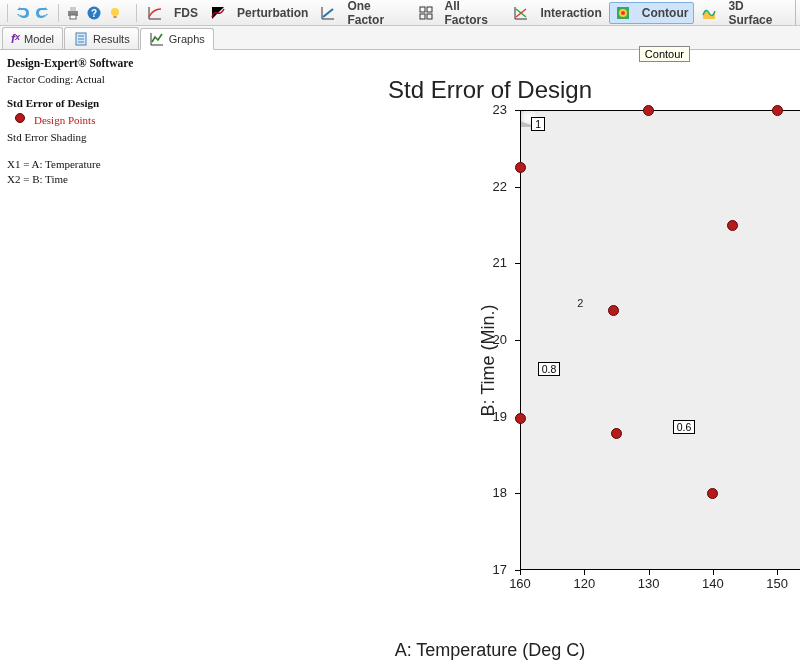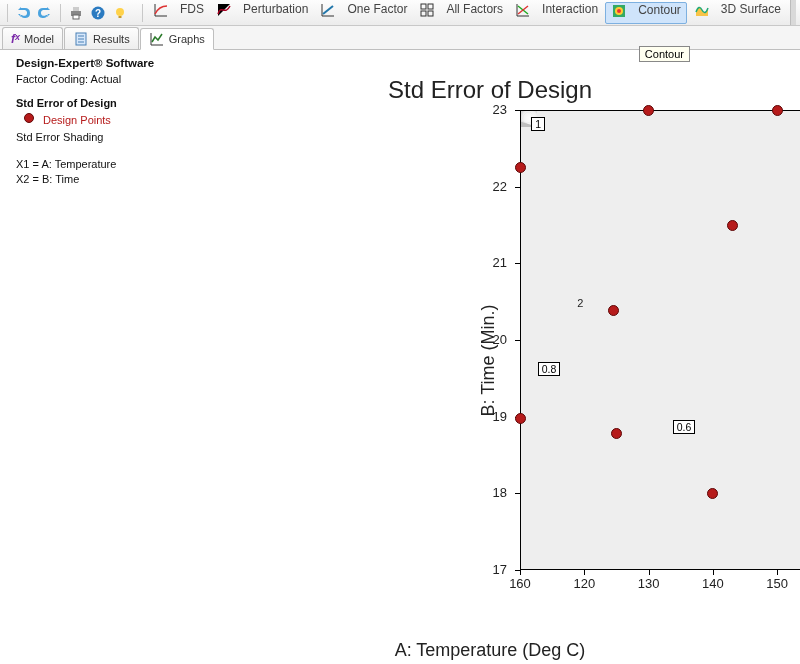--- a/index.html
+++ b/index.html
@@ -4,36 +4,36 @@
 <style>
   * { box-sizing: border-box; margin: 0; padding: 0; }
   html, body { width: 800px; height: 664px; font-family: "Segoe UI", Arial, sans-serif; background: #fff; overflow: hidden; }
   .toolbar1 {
     height: 26px; background: linear-gradient(#fdfdfd,#ececec);
     border-bottom: 1px solid #c8c8c8; display: flex; align-items: center;
     padding: 0 4px; gap: 2px; font-size: 12px; color: #444;
   }
   .tb-sep { width:1px; height:18px; background:#c8c8c8; margin:0 3px; }
   .tb-btn { width:20px; height:20px; display:flex; align-items:center; justify-content:center; border-radius:2px; }
-  .tb-item { display:flex; align-items:flex-start; gap:11px; height:22px; padding:0 5px; border-radius:2px; }
+  .tb-item { display:flex; align-items:center; gap:11px; height:22px; padding:0 5px; border-radius:2px;font-weight:bold; }
   .tb-item.active { background:#cfe4fb; border:1px solid #7db0e0; }
   .toolbar1-right { flex:1; background:#d9d9d9; height:100%; margin-left:2px; border-left:1px solid #bcbcbc;}
   .tabbar {
     height: 24px; display:flex; align-items:flex-end; padding-left:2px;
     background:#f5f5f5; border-bottom:1px solid #bfbfbf; position:relative;
   }
   .tab { display:flex; align-items:center; gap:4px; height:22px; padding:0 8px;
     border:1px solid #bfbfbf; border-bottom:none; margin-right:1px;
     background:linear-gradient(#fdfdfd,#eee); font-size:11px; color:#333;
     border-top-left-radius:3px; border-top-right-radius:3px; }
   .tab.active { background:#fff; border-bottom:1px solid #fff; position:relative; top:1px; }
   .tooltip-box { position:absolute; right:110px; top:20px; background:#fffff0;
     border:1px solid #888; font-size:11px; padding:1px 5px; z-index:5;}
   .main { display:flex; height:calc(100% - 50px); }
-  .side { width:180px; padding:6px 16px; font-size:11px; line-height:1.35; color:#111;}
+  .side { width:180px; padding:6px 7px; font-size:11px; line-height:1.35; color:#111;font-family:Liberation Serif, serif;}
   .side .title { font-weight:700; font-size:11.5px; }
   .side .sub { margin-bottom:10px; }
   .side .hdr { font-weight:700; margin-top:4px; }
   .legend-row { display:flex; gap:9px; margin:2px 0 2px 8px;}
   .dpoint { width:10px; height:10px; border-radius:50%; background:#b61b1b; border:1px solid #640707; }
   .shade-row { display:flex; align-items:center; gap:6px; margin:2px 0 10px 2px;}
   .shade-bar { width:44px; height:11px; border:1px solid #555;
     background:linear-gradient(to right,#fcfcfc,#9a9a9a); }
   .axes { margin-top:12px; }
   .plot-wrap { flex:1; position:relative; background:#fff; }

